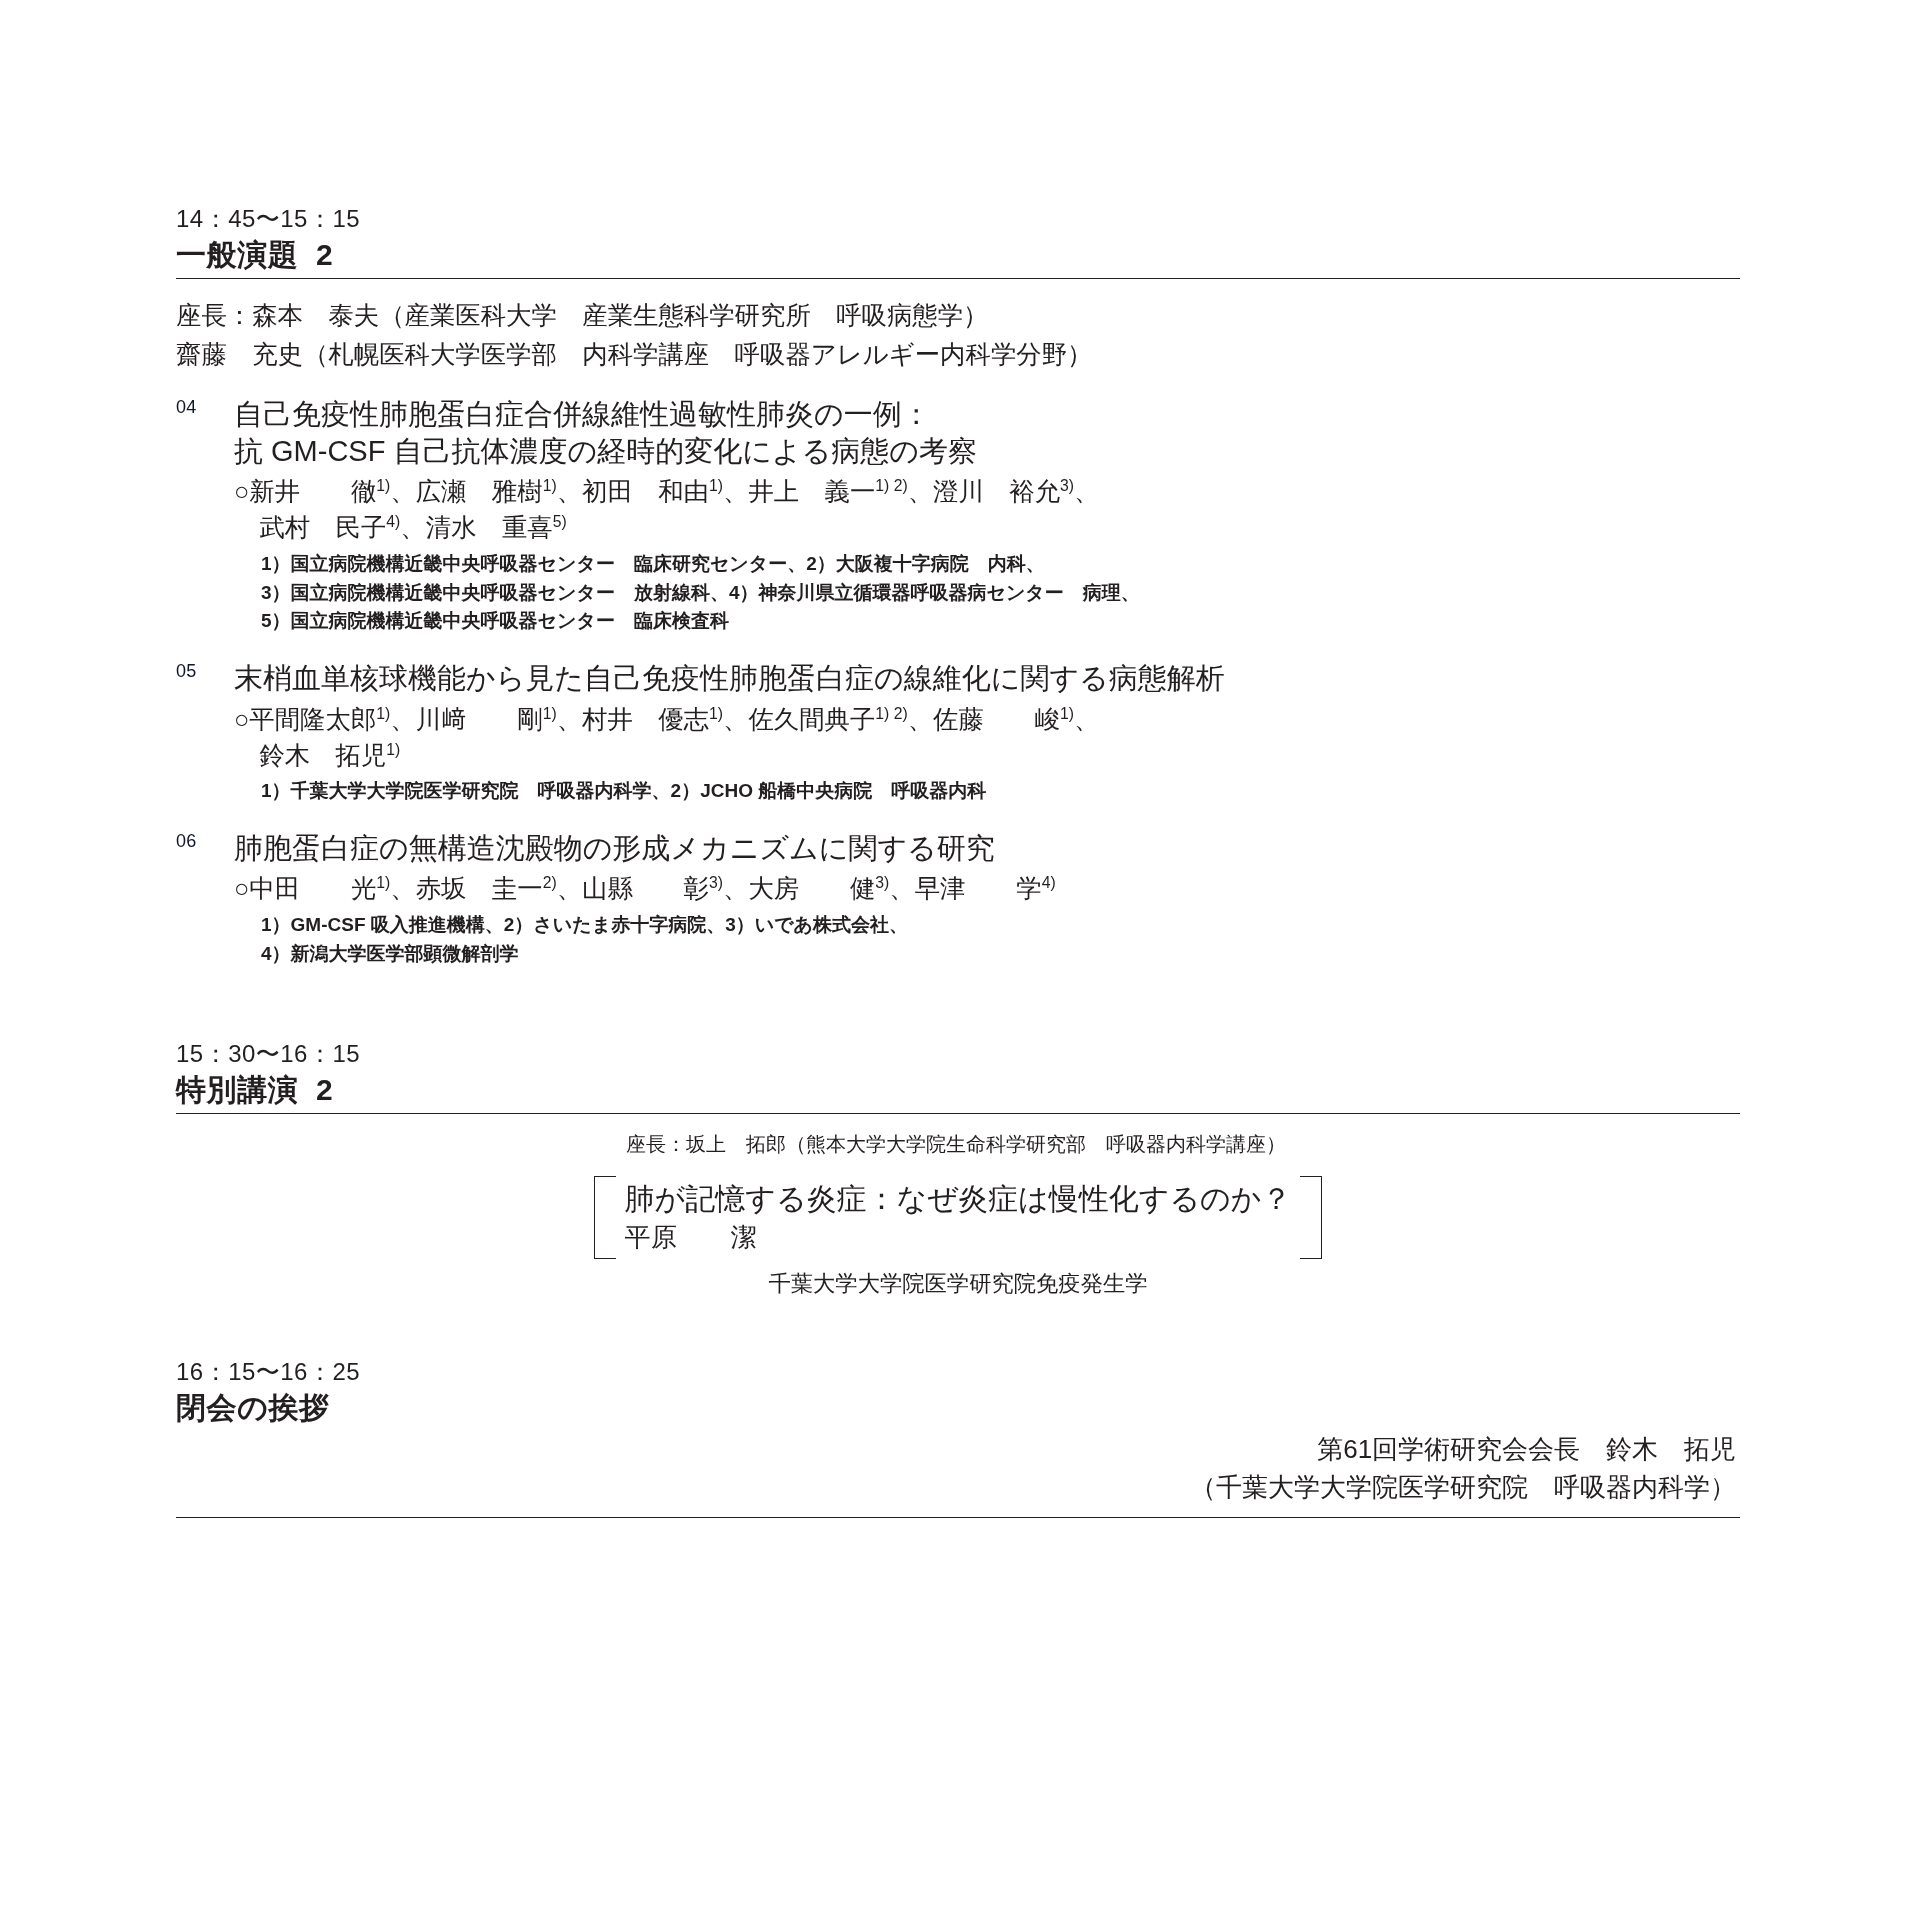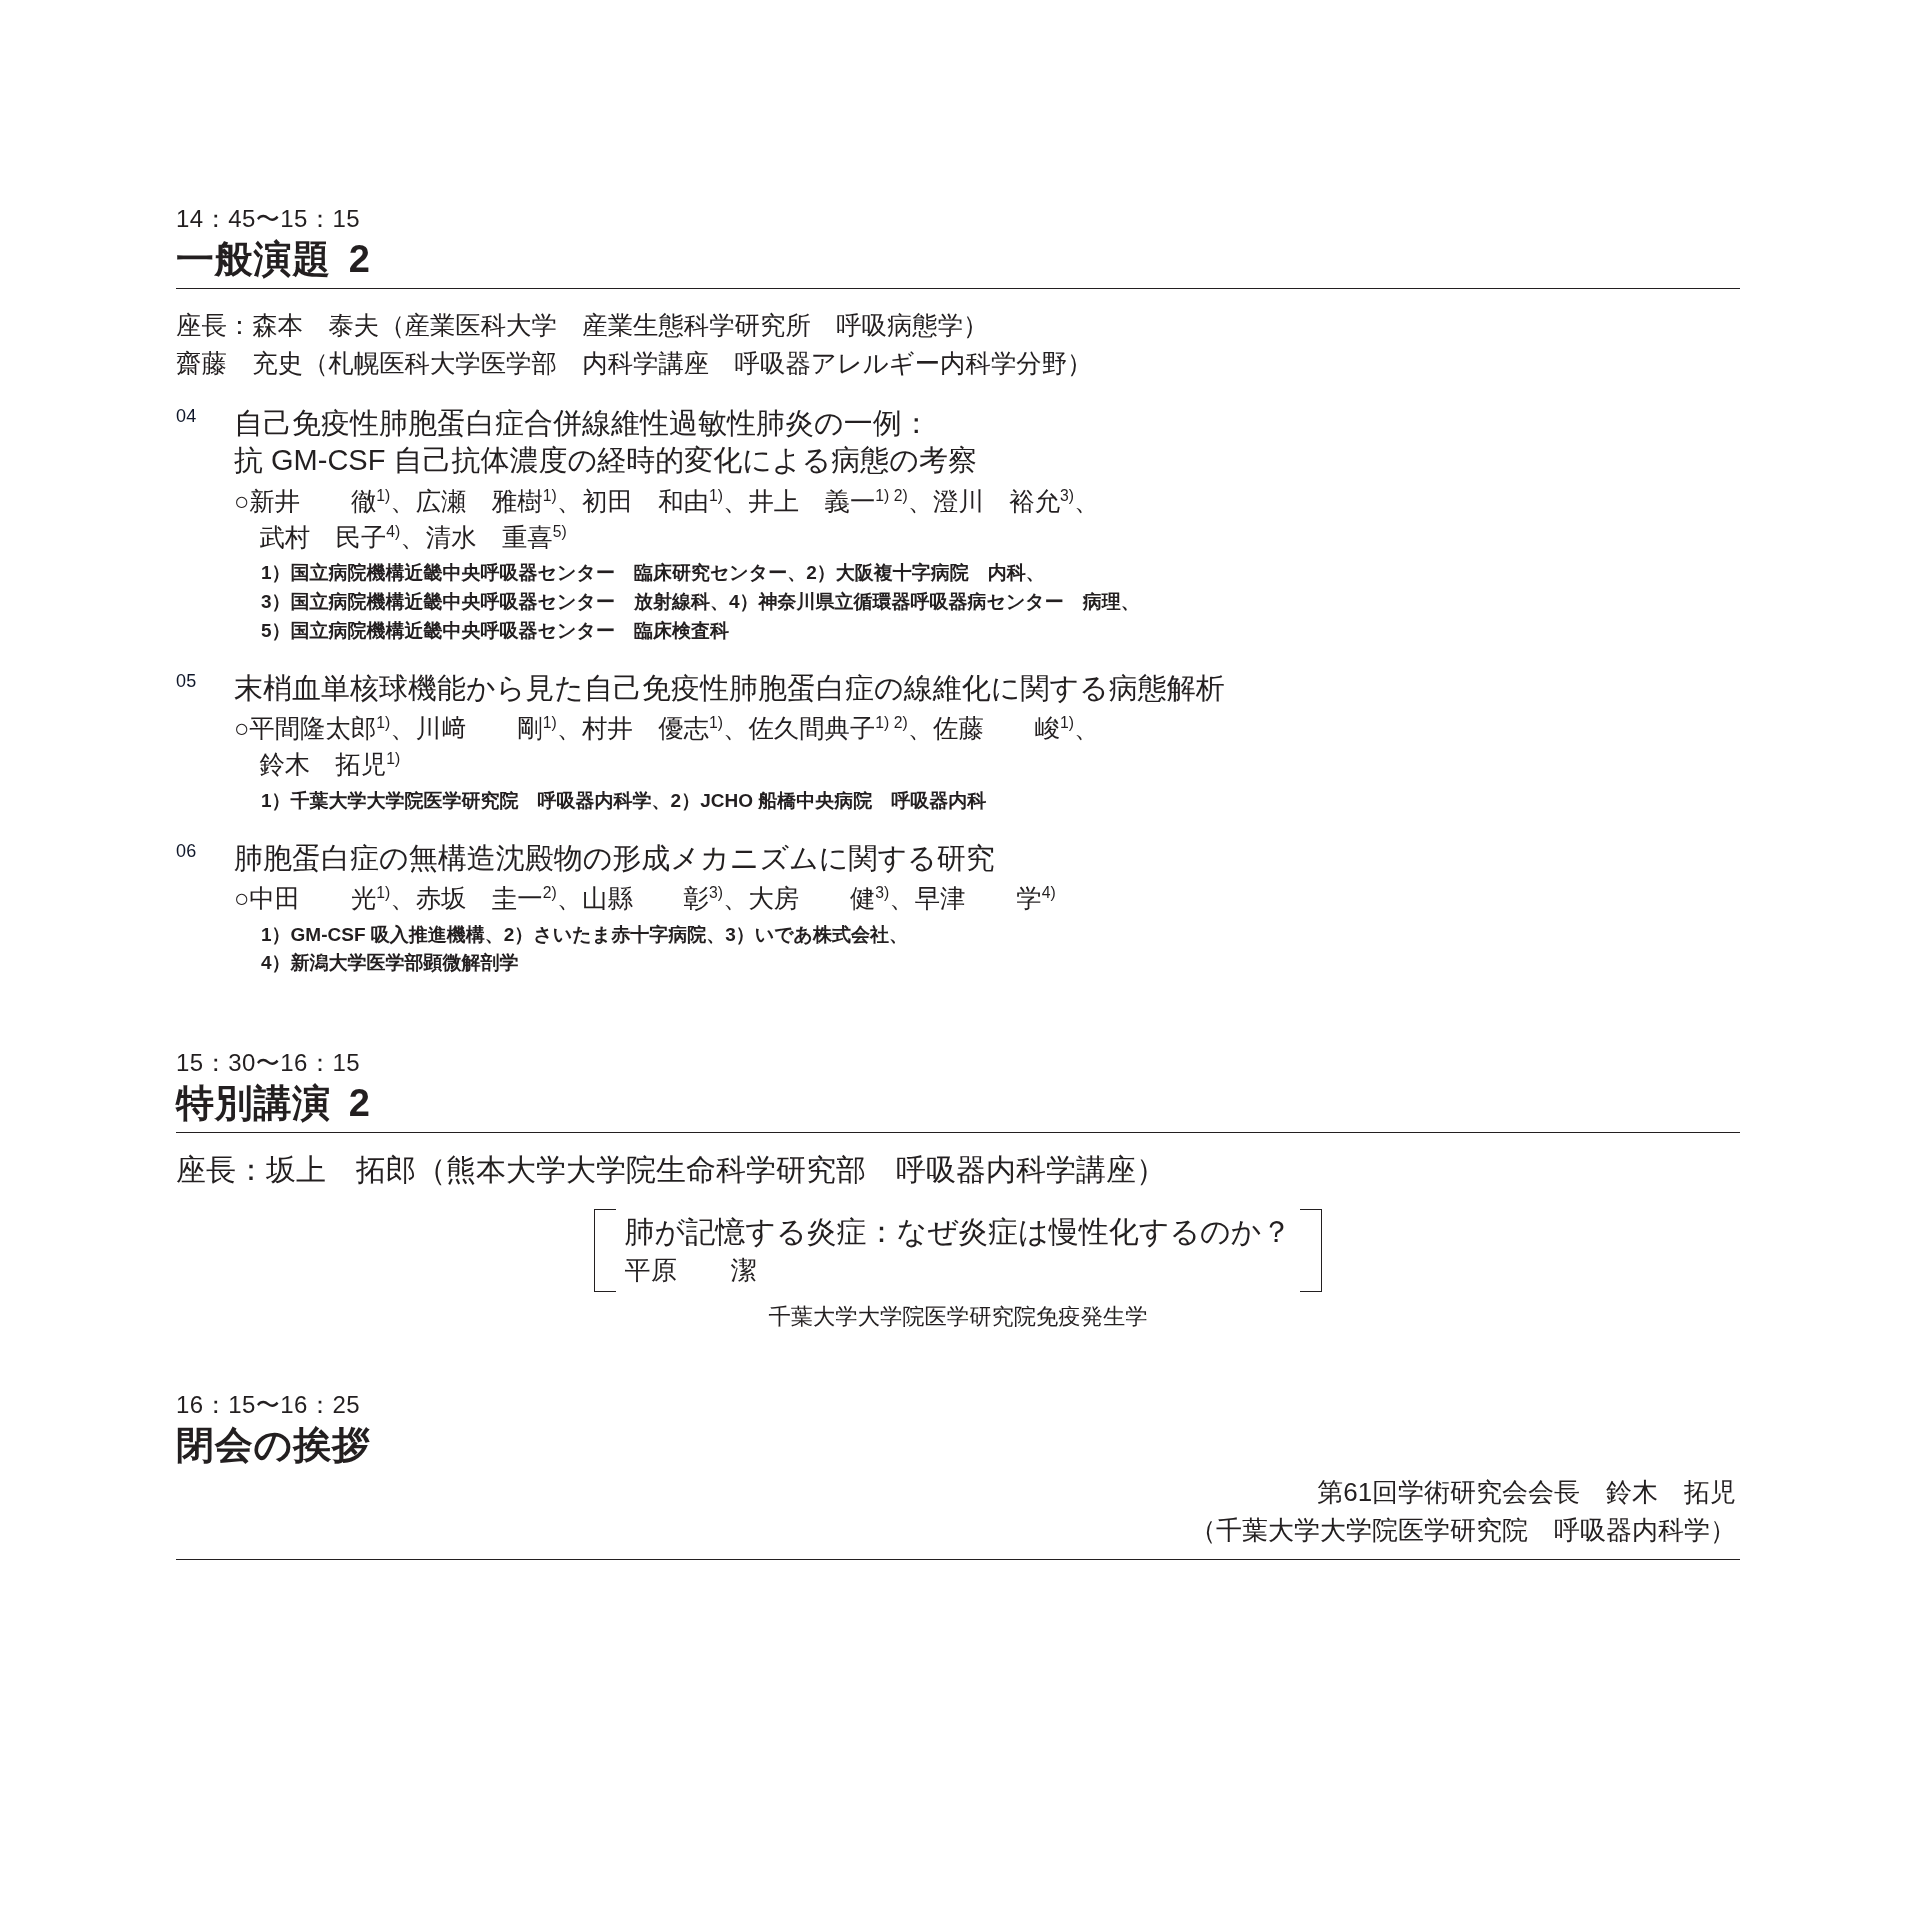--- a/index.html
+++ b/index.html
@@ -29,21 +29,21 @@
 
   
   .time-line {
     font-size: 24px;
     letter-spacing: 0.02em;
     line-height: 1.25;
     margin: 0 0 3.1px 0;
     color: #231f20;
   }
   .session-title {
-    font-size: 38px;
+    font-size: 30px;
     font-weight: bold;
     line-height: 1.2;
     margin: 0 0 5.4px 0;
     letter-spacing: 0.02em;
   }
   .session-title .num {
     margin-left: 17.7px;
   }
   .rule {
     border: 0;
@@ -104,22 +104,22 @@
     font-weight: bold;
   }
   sup {
     font-size: 0.62em;
     vertical-align: super;
     line-height: 0;
   }
 
   
   .lecture-chair {
-    text-align: left;
-    font-size: 30px;
+    text-align: center;
+    font-size: 20px;
     margin: 0 0 17.7px 0;
     padding-right: 3.9px;
     white-space: nowrap;
   }
   .lecture-box-wrap {
     display: flex;
     justify-content: center;
     margin: 10.8px 0 0 0;
   }
   .bracket-box {

